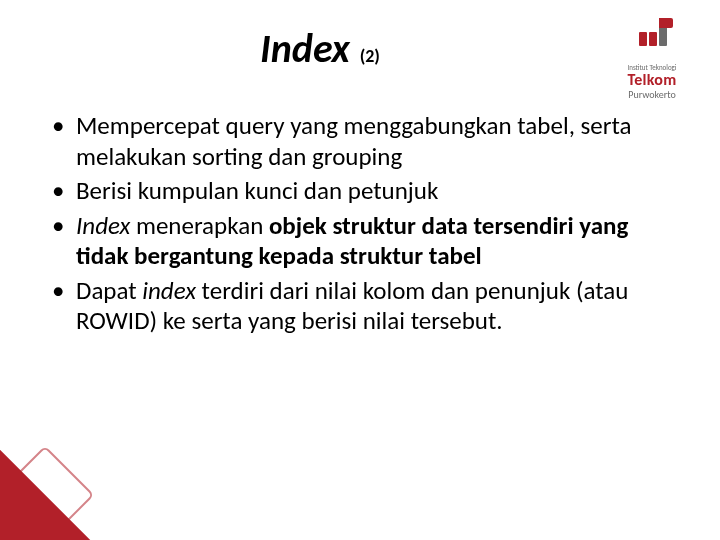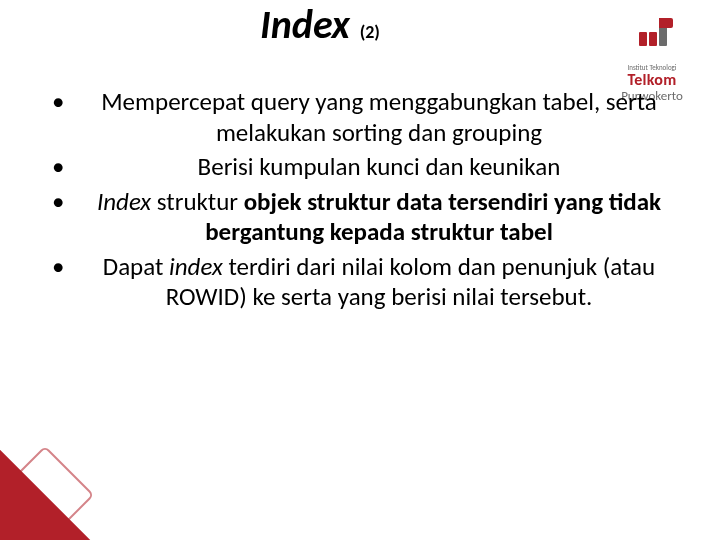--- a/index.html
+++ b/index.html
@@ -12,20 +12,21 @@
     overflow: hidden;
   }
   .slide {
     width: 100%;
     height: 100%;
     position: relative;
     padding: 0;
   }
   .title-wrap {
     text-align: center;
+    padding-top: 24px;
     padding-bottom: 10px;
     padding-right: 80px;
   }
   .title {
     font-size: 40px;
     font-weight: 700;
     font-style: italic;
     color: #000;
     display: inline-block;
   }
@@ -43,21 +44,20 @@
   ul.bullets {
     list-style: none;
   }
   ul.bullets li {
     position: relative;
     font-size: 25px;
     line-height: 1.22;
     color: #000;
     padding-left: 24px;
     margin-bottom: 4px;
-    text-align: center;
   }
   ul.bullets li::before {
     content: "•";
     position: absolute;
     left: 0;
     top: 0;
     font-size: 25px;
     color: #000;
   }
   .i { font-style: italic; }
@@ -102,21 +102,21 @@
     margin-top: 16px;
   }
   .logo-t2 {
     font-size: 16px;
     font-weight: 700;
     color: #b22029;
     line-height: 1.1;
     letter-spacing: 0.3px;
   }
   .logo-t3 {
-    font-size: 13px;
+    font-size: 10px;
     color: #6b6b6b;
     line-height: 1.1;
   }
   .corner {
     position: absolute;
     left: -60px;
     bottom: -60px;
     width: 200px;
     height: 200px;
   }
@@ -164,24 +164,24 @@
     <span class="title">Index</span>
     <span class="title-sub">(2)</span>
   </div>
 
   <div class="content">
     <ul class="bullets">
       <li>
         <span>Mempercepat query yang menggabungkan tabel, serta melakukan sorting dan grouping</span>
       </li>
       <li>
-        <span>Berisi kumpulan kunci dan keunikan</span>
+        <span>Berisi kumpulan kunci dan petunjuk</span>
       </li>
       <li>
-        <span class="i">Index</span><span> struktur </span><span class="b">objek struktur data tersendiri yang tidak bergantung kepada struktur tabel</span>
+        <span class="i">Index</span><span> menerapkan </span><span class="b">objek struktur data tersendiri yang tidak bergantung kepada struktur tabel</span>
       </li>
       <li>
         <span>Dapat </span><span class="i">index</span><span> terdiri dari nilai kolom dan penunjuk (atau ROWID) ke serta yang berisi nilai tersebut.</span>
       </li>
     </ul>
   </div>
 
   <div class="corner">
     <div class="small"></div>
     <div class="big"></div>

